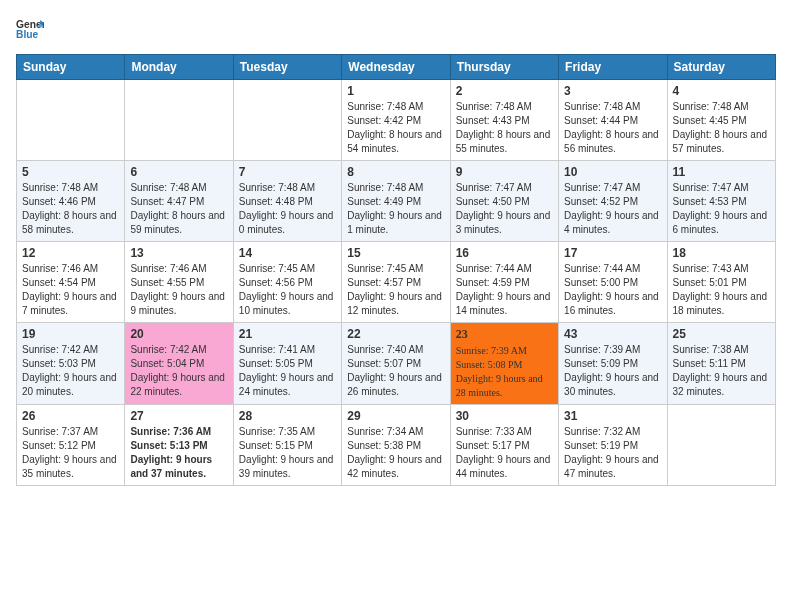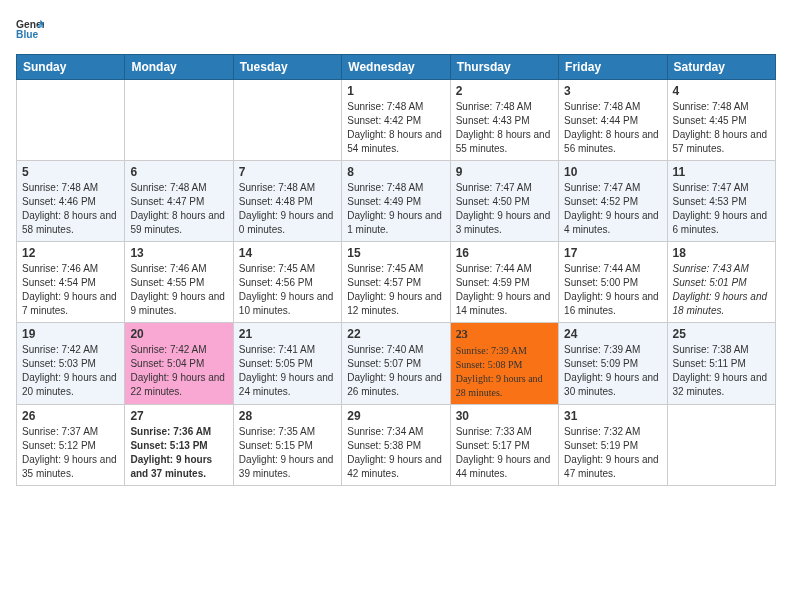--- a/index.html
+++ b/index.html
@@ -229,21 +229,21 @@
 Daylight: 9 hours and 14 minutes.</div>
           </td>
           <td>
             <span class="day-number">17</span>
             <div class="day-detail" style="white-space: pre-line;">Sunrise: 7:44 AM
 Sunset: 5:00 PM
 Daylight: 9 hours and 16 minutes.</div>
           </td>
           <td>
             <span class="day-number">18</span>
-            <div class="day-detail" style="white-space: pre-line; font-style: italic;">Sunrise: 7:43 AM
+            <div class="day-detail" style="white-space: pre-line;">Sunrise: 7:43 AM
 Sunset: 5:01 PM
 Daylight: 9 hours and 18 minutes.</div>
           </td>
         </tr>
         <tr>
           <td style="background-color: rgb(240, 245, 251);">
             <span class="day-number">19</span>
             <div class="day-detail" style="white-space: pre-line;">Sunrise: 7:42 AM
 Sunset: 5:03 PM
 Daylight: 9 hours and 20 minutes.</div>
@@ -266,21 +266,21 @@
 Sunset: 5:07 PM
 Daylight: 9 hours and 26 minutes.</div>
           </td>
           <td style="background-color: #f97316; font-family: Liberation Serif, serif;">
             <span class="day-number">23</span>
             <div class="day-detail" style="white-space: pre-line;">Sunrise: 7:39 AM
 Sunset: 5:08 PM
 Daylight: 9 hours and 28 minutes.</div>
           </td>
           <td style="background-color: rgb(240, 245, 251);">
-            <span class="day-number">24</span>
+            <span class="day-number">43</span>
             <div class="day-detail" style="white-space: pre-line;">Sunrise: 7:39 AM
 Sunset: 5:09 PM
 Daylight: 9 hours and 30 minutes.</div>
           </td>
           <td style="background-color: rgb(240, 245, 251);">
             <span class="day-number">25</span>
             <div class="day-detail" style="white-space: pre-line;">Sunrise: 7:38 AM
 Sunset: 5:11 PM
 Daylight: 9 hours and 32 minutes.</div>
           </td>

